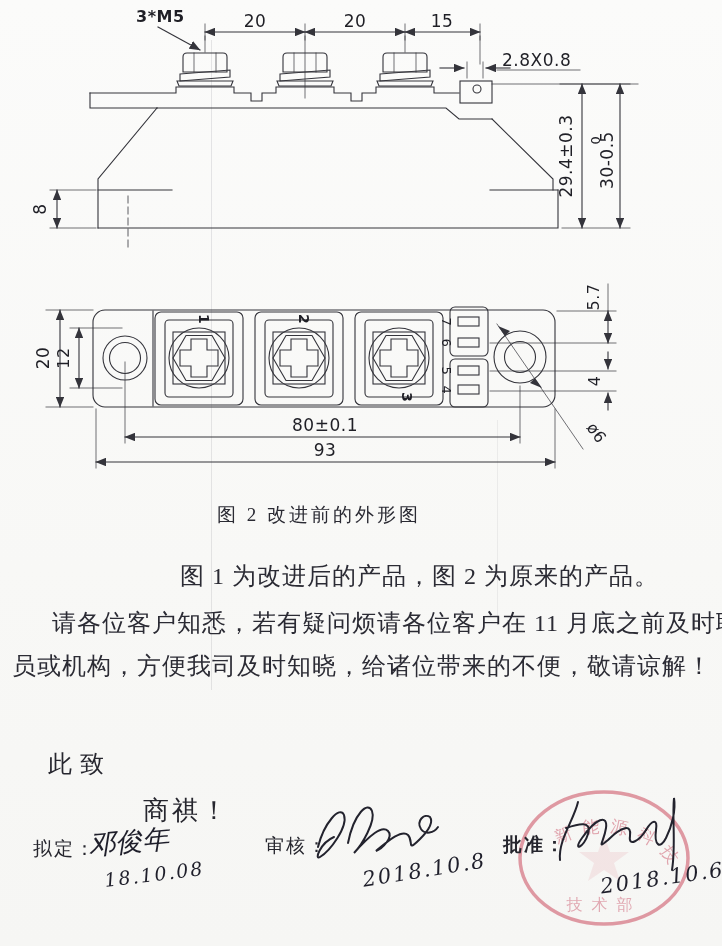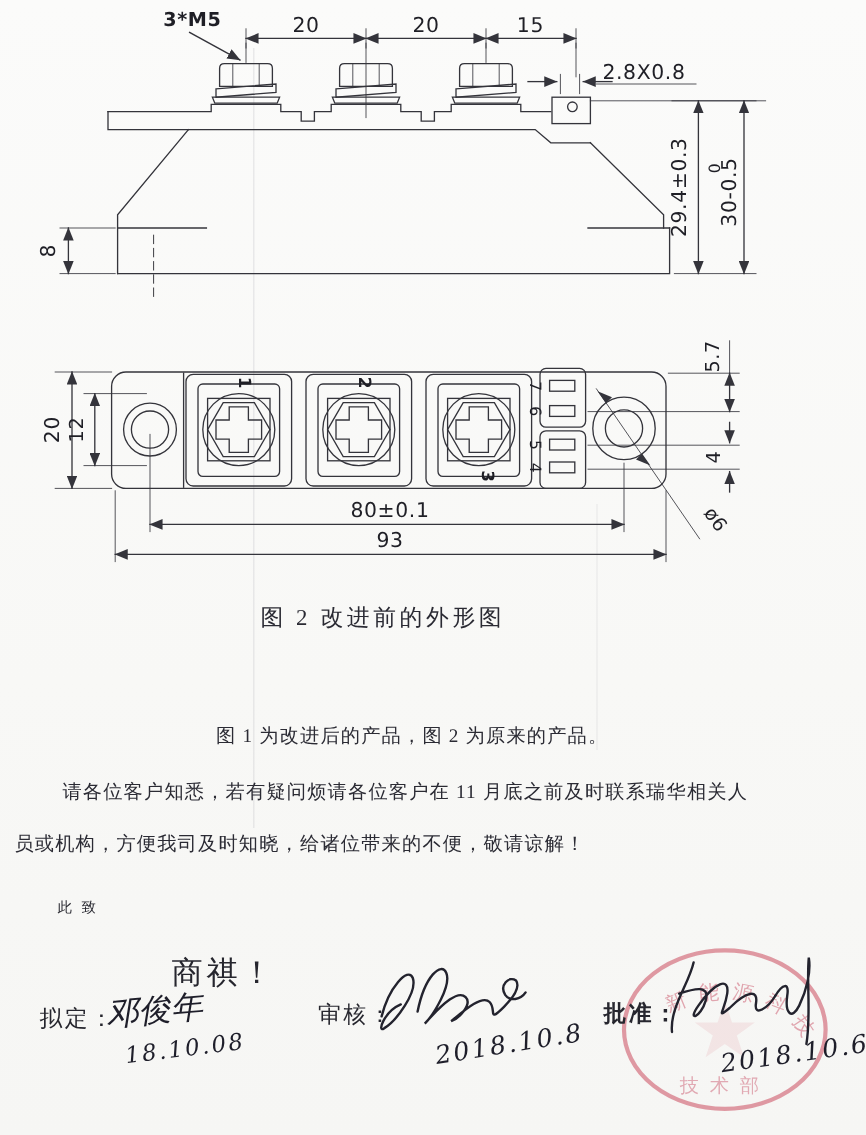--- a/index.html
+++ b/index.html
@@ -19,22 +19,22 @@
     font-family:"DejaVu Sans", sans-serif; fill:#1f1f26; font-size:16px;
     stroke:none; letter-spacing:.5px;
   }
   .drawing .big{font-size:17px;}
   .drawing .sm{font-size:13px;}
   .drawing .bold{font-weight:bold;}
   .drawing .num{font-size:14px;font-weight:bold;}
   .drawing marker path{fill:#34343b;stroke:none;}
   .txt{position:absolute; white-space:nowrap;}
   .caption{left:0;top:502;width:638px;text-align:center;font-size:19px;letter-spacing:3px;color:#2a2a33;}
-  .para{font-size:16px;letter-spacing:1px;color:#2b2b34;margin-top:43px;}
-  .closing{font-size:12px;letter-spacing:8px;}
+  .para{font-size:24px;letter-spacing:1px;color:#2b2b34;}
+  .closing{font-size:24px;letter-spacing:8px;}
   .salute{font-size:26px;letter-spacing:3px;}
   .siglabel{font-size:19px;letter-spacing:2px;}
   .hand{font-family:"DejaVu Serif", serif;font-style:italic;color:#1e1e2a;}
   .sig-svg{position:absolute;}
   .sig-svg path{stroke:#23232e;fill:none;stroke-width:2;stroke-linecap:round;}
   .stamp{position:absolute;}
 </style>
 </head>
 <body>
 

